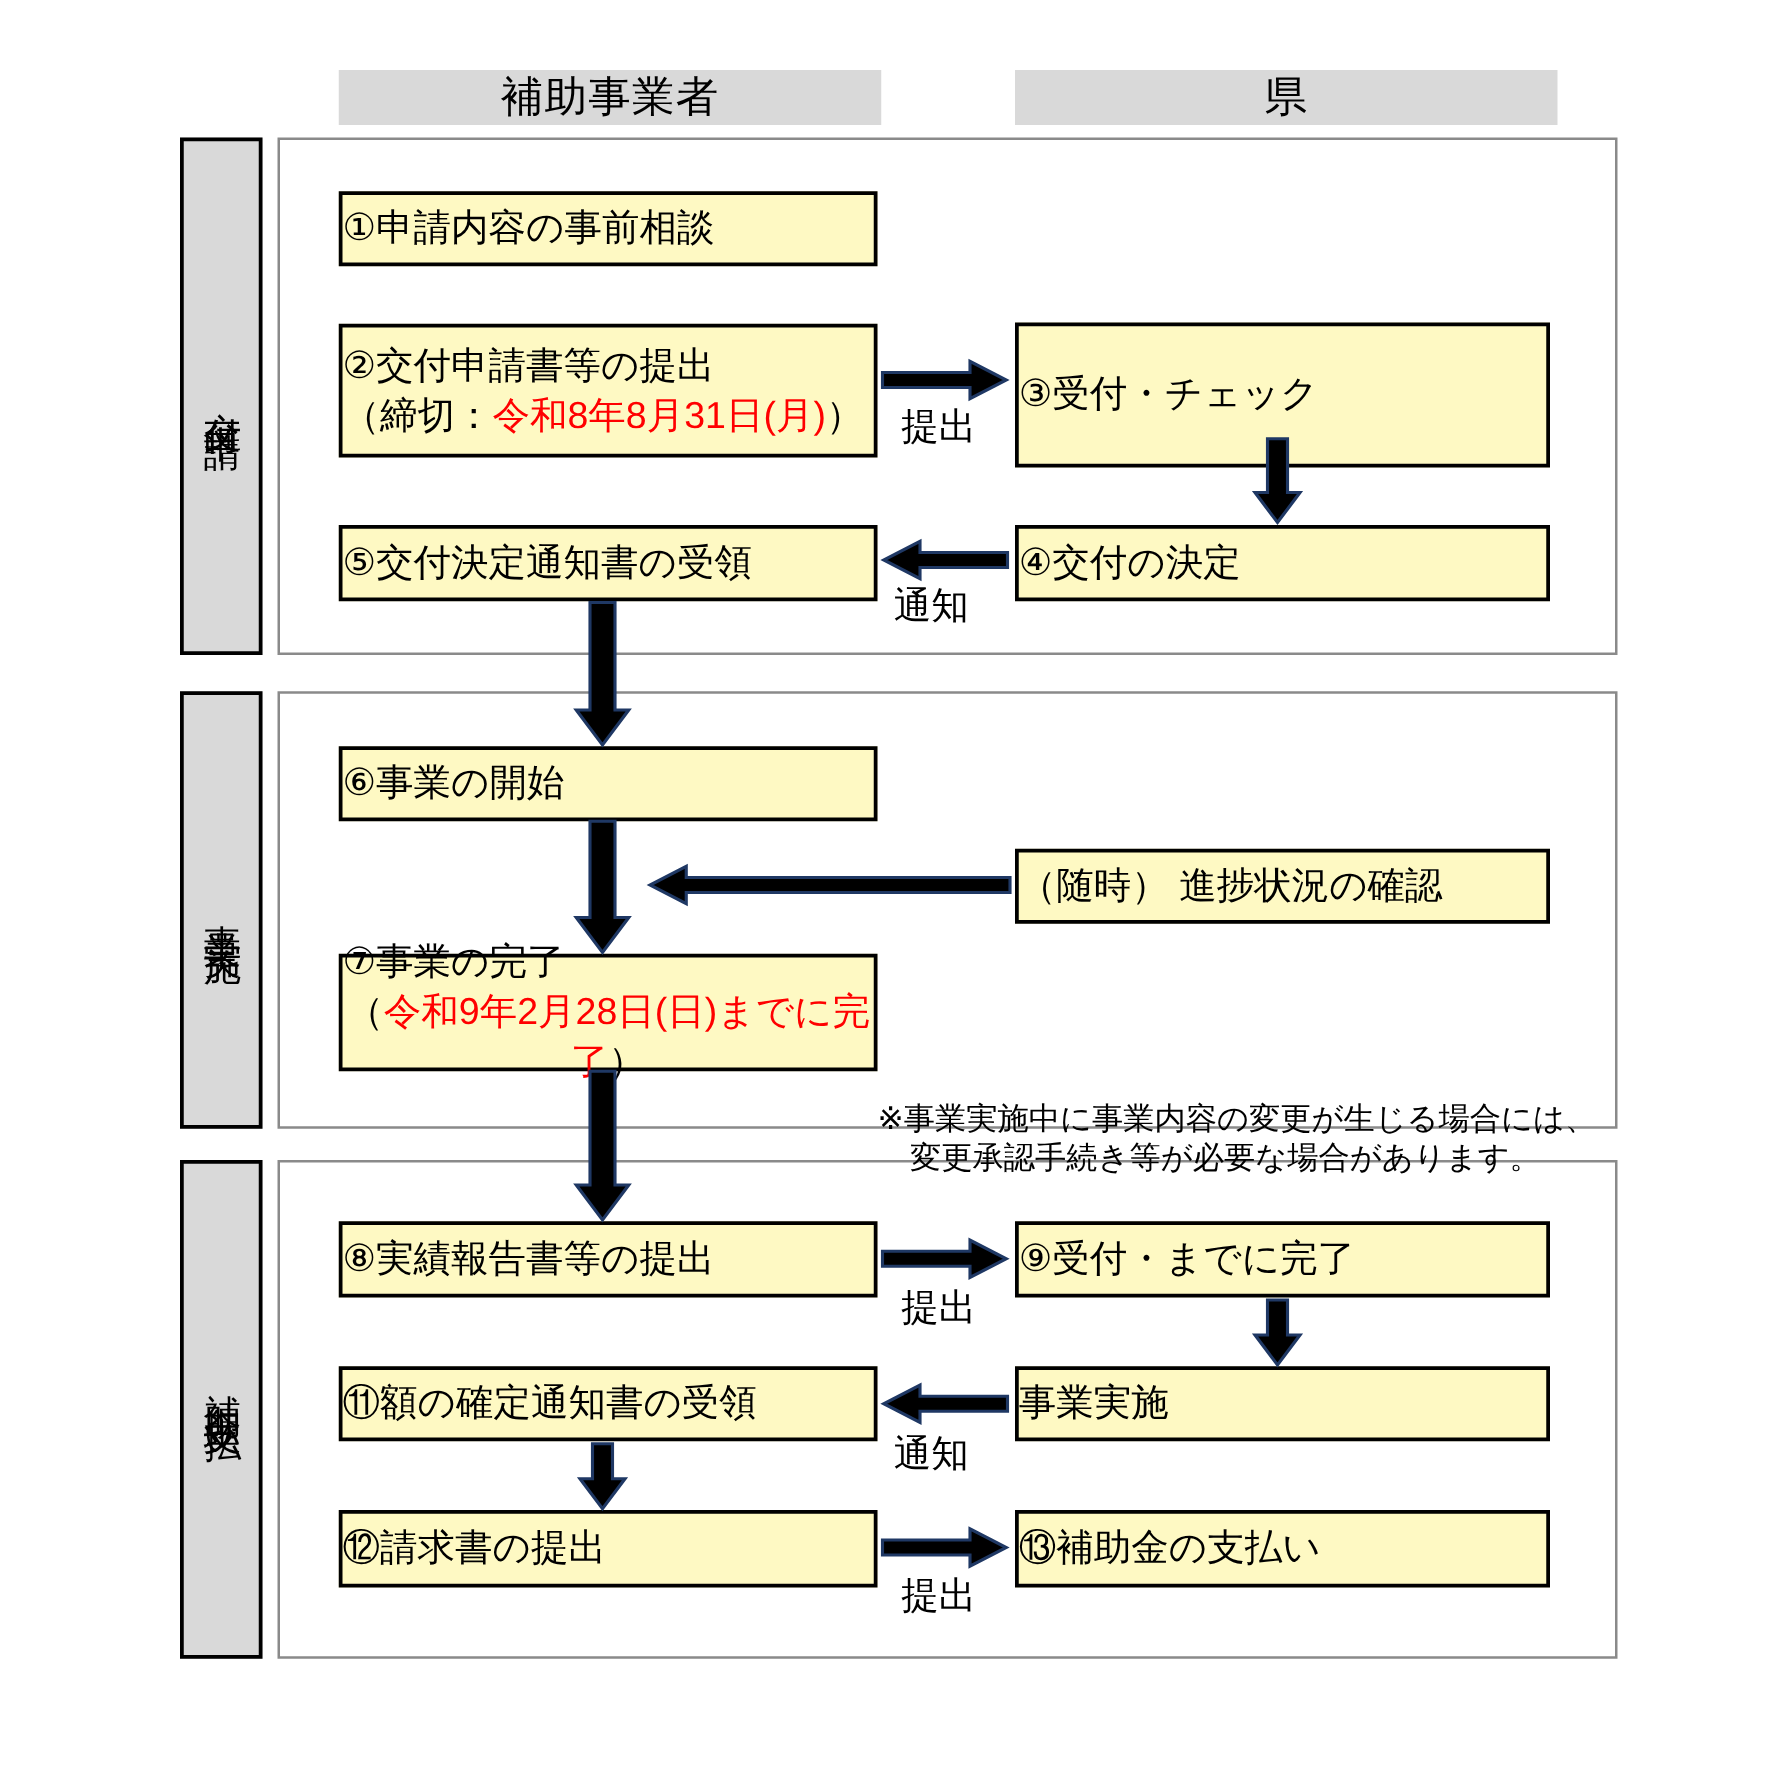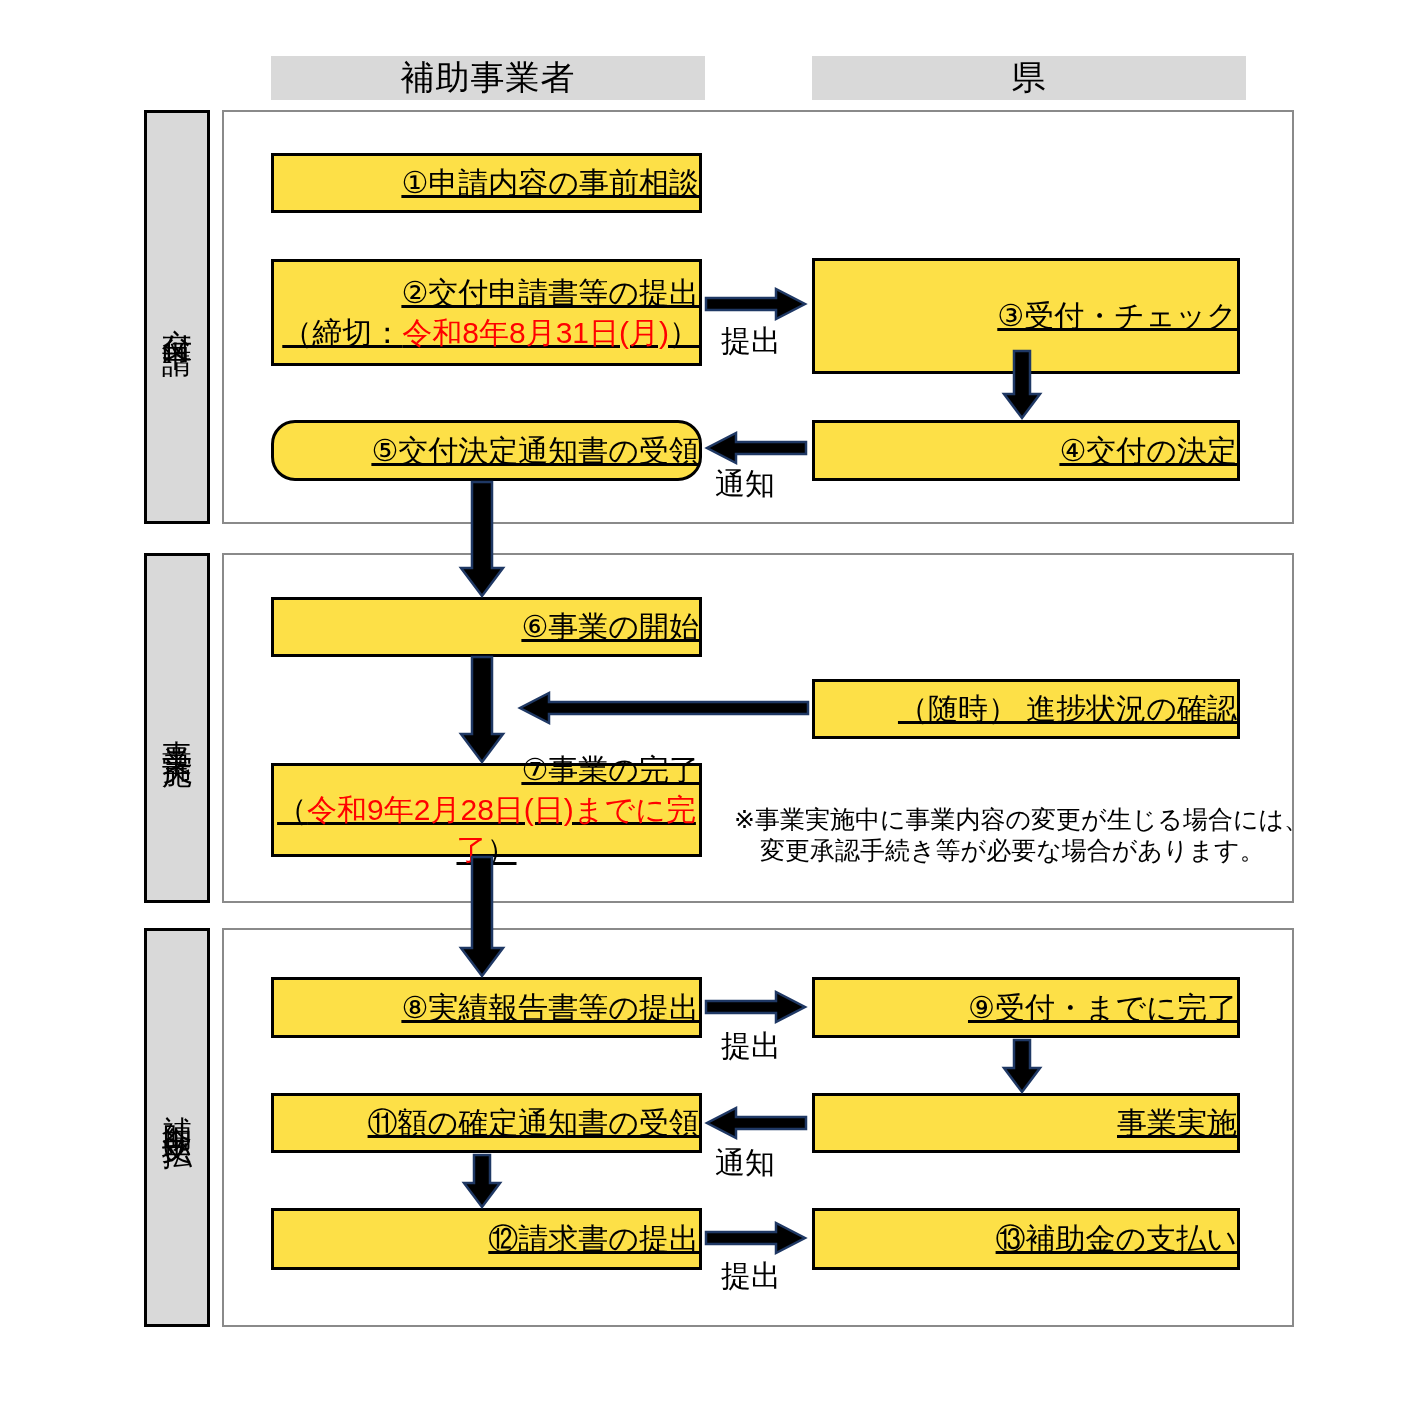--- a/index.html
+++ b/index.html
@@ -16,23 +16,23 @@
     position:absolute;background:#ffffff;border:2px solid #8a8a8a;box-sizing:border-box;
   }
   .phase{
     position:absolute;background:#d9d9d9;border:3px solid #000;box-sizing:border-box;
     display:flex;align-items:center;justify-content:center;
   }
   .phase span{
     writing-mode:vertical-rl;text-orientation:upright;font-size:30px;letter-spacing:6px;line-height:1;
   }
   .box{
-    position:absolute;background:#fde047;border:3px solid #000;box-sizing:border-box;
-    display:flex;flex-direction:column;align-items:flex-end;justify-content:center;
-    font-size:30px;text-align:center;line-height:40px;text-decoration:underline;
+    position:absolute;background:#fef9c3;border:3px solid #000;box-sizing:border-box;
+    display:flex;flex-direction:column;align-items:flex-start;justify-content:center;
+    font-size:30px;text-align:center;line-height:40px;
   }
   .red{color:#ff0000;}
   .alabel{
     position:absolute;font-size:30px;text-align:left;width:84px;
   }
   .arrow{position:absolute;overflow:visible;}
   .note{
     position:absolute;font-size:25px;line-height:31px;white-space:nowrap;
   }
   .note .l2{margin-left:26px;}
@@ -73,38 +73,38 @@
   </div>
 
   <div class="box" style="left:812px;top:258px;width:428px;height:116px;">
     <div>③受付・チェック</div>
   </div>
 
   <div class="box" style="left:812px;top:420px;width:428px;height:61px;">
     <div>④交付の決定</div>
   </div>
 
-  <div class="box" style="left:271px;top:420px;width:431px;height:61px;border-radius:24px;">
+  <div class="box" style="left:271px;top:420px;width:431px;height:61px;">
     <div>⑤交付決定通知書の受領</div>
   </div>
 
   <div class="box" style="left:271px;top:597px;width:431px;height:60px;">
     <div>⑥事業の開始</div>
   </div>
 
   <div class="box" style="left:812px;top:679px;width:428px;height:60px;">
     <div>（随時） 進捗状況の確認</div>
   </div>
 
   <div class="box" style="left:271px;top:763px;width:431px;height:94px;">
     <div>⑦事業の完了</div>
     <div><span>（</span><span class="red">令和9年2月28日(日)までに完了</span><span>）</span></div>
   </div>
 
-  <div class="note" style="left:702px;top:804px;margin-left:32px;">
+  <div class="note" style="left:702px;top:880px;">
     <div class="l1">※事業実施中に事業内容の変更が生じる場合には、</div>
     <div class="l2">変更承認手続き等が必要な場合があります。</div>
   </div>
 
   <div class="box" style="left:271px;top:977px;width:431px;height:61px;">
     <div>⑧実績報告書等の提出</div>
   </div>
 
   <div class="box" style="left:812px;top:977px;width:428px;height:61px;">
     <div>⑨受付・までに完了</div>

